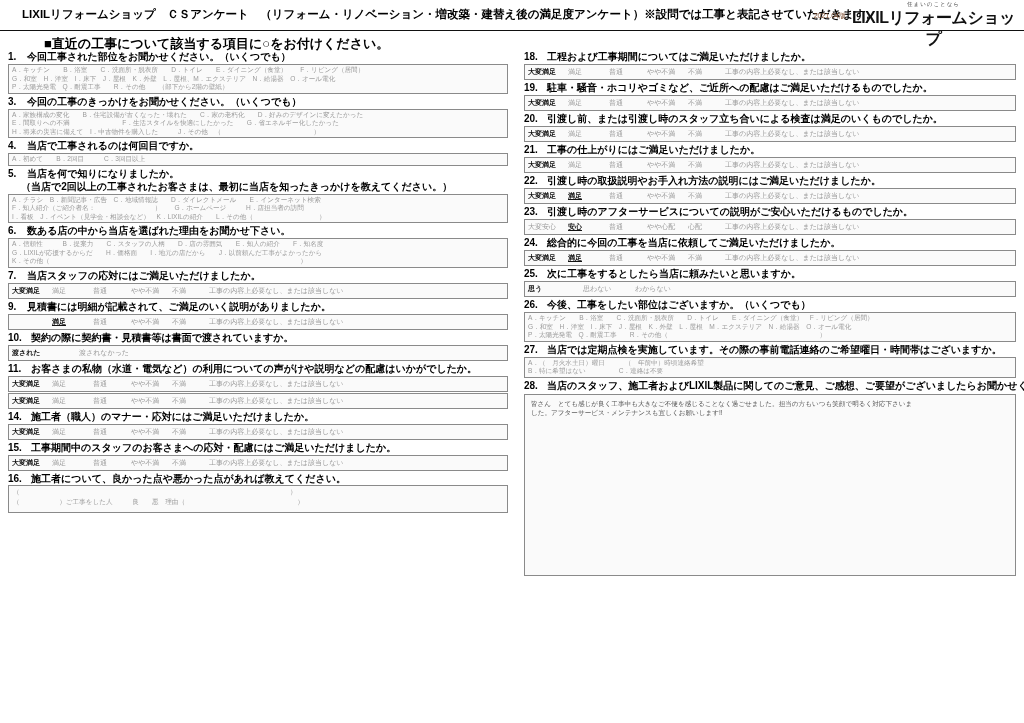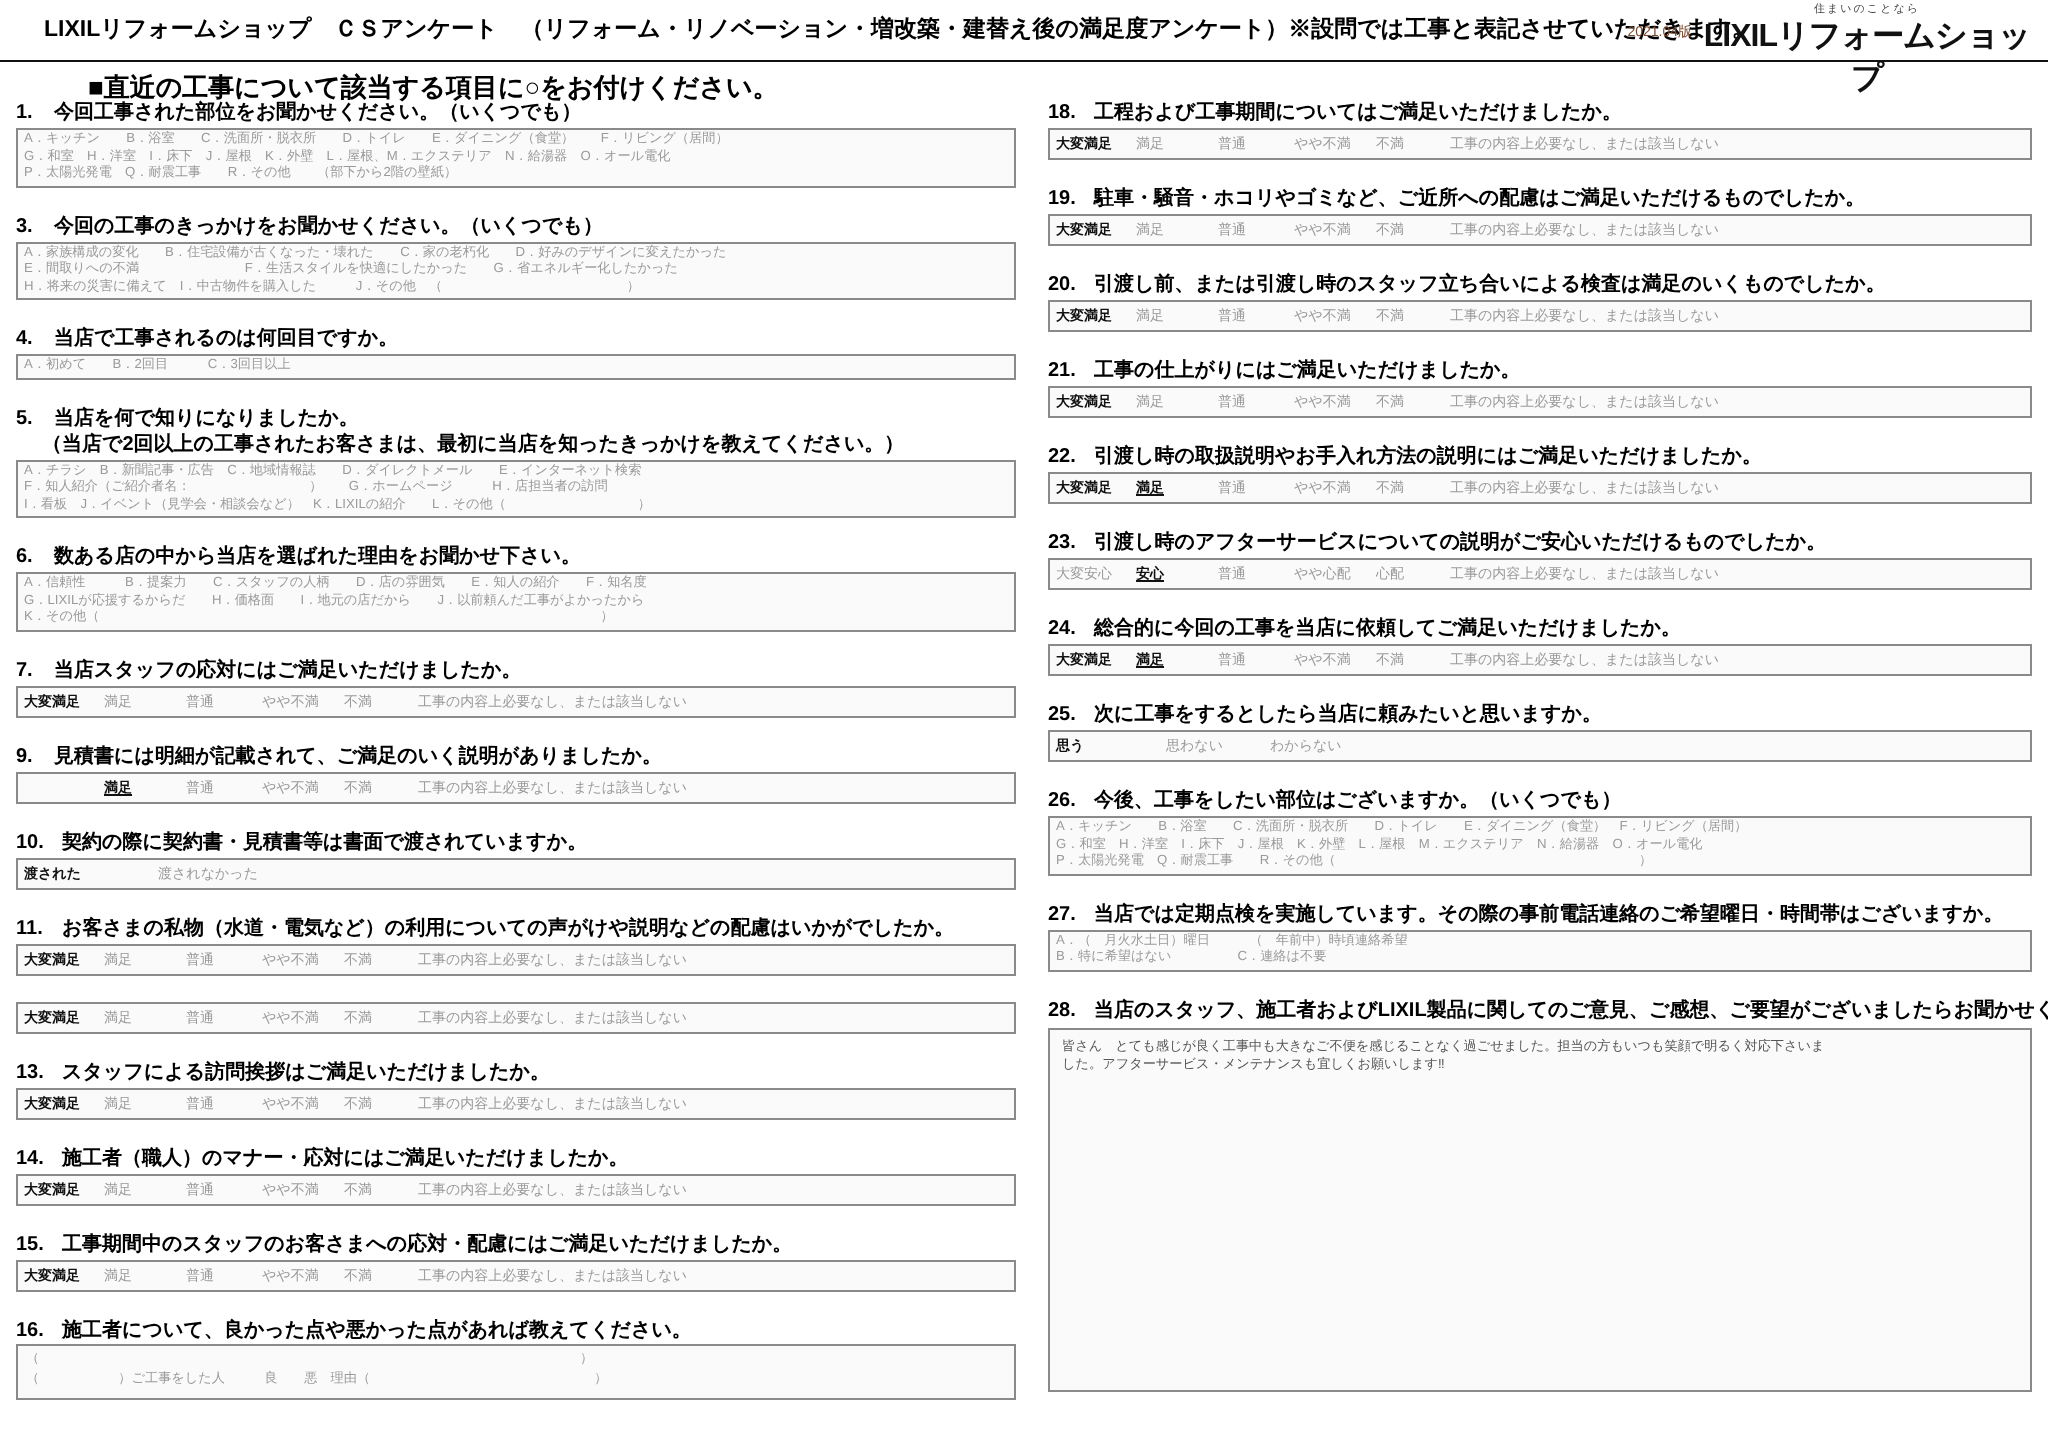--- a/index.html
+++ b/index.html
@@ -15,21 +15,21 @@
   .logo-main{font-size:16px;font-weight:bold;letter-spacing:-0.5px;color:#111;}
 
   .subhead{position:absolute;left:8px;top:35px;font-size:13px;font-weight:bold;margin-left:36px;}
 
   .cols{position:absolute;top:50px;left:0;width:1024px;}
   .col{position:absolute;top:0;}
   .colL{left:8px;width:500px;}
   .colR{left:524px;width:492px;}
 
   
-  .q{margin-bottom:13px;}
+  .q{margin-bottom:1px;}
   .qt{font-size:10px;font-weight:bold;line-height:13px;white-space:nowrap;}
   .qt.ind{padding-left:13px;}
   .qnum{display:inline-block;min-width:19px;}
   .qnum.w2{min-width:23px;}
 
   .box{border:1px solid #8a8a8a;background:#fafafa;margin-top:1px;}
   .rows{padding:1px 3px 1px 3px;}
   .row{font-size:6.6px;color:#9a9a9a;line-height:8.5px;white-space:nowrap;letter-spacing:0px;}
 
   
@@ -184,33 +184,20 @@
           <span class="s1">大変満足</span>
           <span class="s2" style="text-decoration:none;font-weight:normal;color:#9a9a9a">満足</span>
           <span class="s3">普通</span>
           <span class="s4">やや不満</span>
           <span class="s5">不満</span>
           <span class="s6">工事の内容上必要なし、または該当しない</span>
         </div>
           </div>
       </div>
 
-      <div class="q">
-        <div class="qt"><span class="qnum w2">13.</span><span>スタッフによる訪問挨拶はご満足いただけましたか。</span></div>
-        <div class="box">
-            <div class="scale">
-          <span class="s1">大変満足</span>
-          <span class="s2" style="text-decoration:none;font-weight:normal;color:#9a9a9a">満足</span>
-          <span class="s3">普通</span>
-          <span class="s4">やや不満</span>
-          <span class="s5">不満</span>
-          <span class="s6">工事の内容上必要なし、または該当しない</span>
-        </div>
-          </div>
-      </div>
 
       <div class="q">
         <div class="qt"><span class="qnum w2">14.</span><span>施工者（職人）のマナー・応対にはご満足いただけましたか。</span></div>
         <div class="box">
             <div class="scale">
           <span class="s1">大変満足</span>
           <span class="s2" style="text-decoration:none;font-weight:normal;color:#9a9a9a">満足</span>
           <span class="s3">普通</span>
           <span class="s4">やや不満</span>
           <span class="s5">不満</span>

